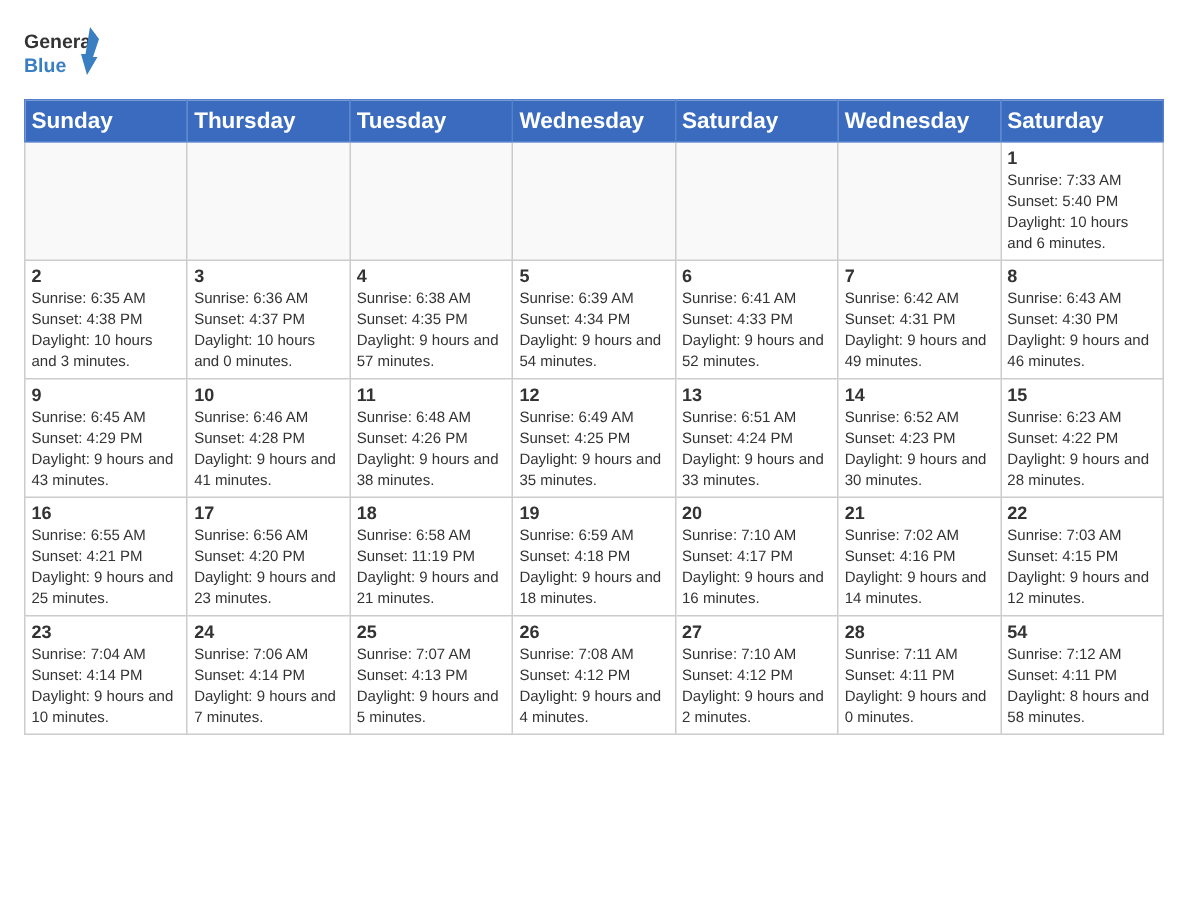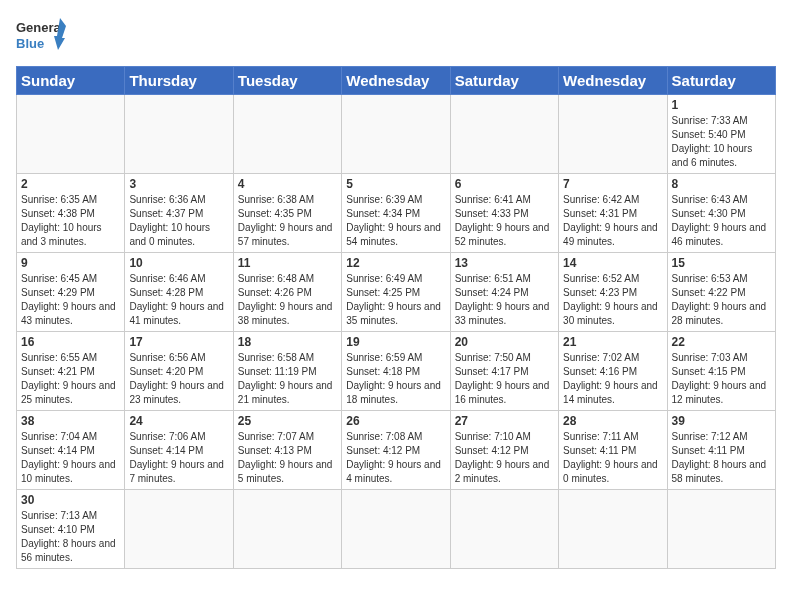--- a/index.html
+++ b/index.html
@@ -194,21 +194,21 @@
 Daylight: 9 hours and 33 minutes.</div>
         </td>
         <td>
           <span class="day-num">14</span>
           <div class="day-info">Sunrise: 6:52 AM
 Sunset: 4:23 PM
 Daylight: 9 hours and 30 minutes.</div>
         </td>
         <td>
           <span class="day-num">15</span>
-          <div class="day-info">Sunrise: 6:53 AM
+          <div class="day-info">Sunrise: 6:23 AM
 Sunset: 4:22 PM
 Daylight: 9 hours and 28 minutes.</div>
         </td>
       </tr>
       <tr>
         <td>
           <span class="day-num">16</span>
           <div class="day-info">Sunrise: 6:55 AM
 Sunset: 4:21 PM
 Daylight: 9 hours and 25 minutes.</div>
@@ -226,40 +226,40 @@
 Daylight: 9 hours and 21 minutes.</div>
         </td>
         <td>
           <span class="day-num">19</span>
           <div class="day-info">Sunrise: 6:59 AM
 Sunset: 4:18 PM
 Daylight: 9 hours and 18 minutes.</div>
         </td>
         <td>
           <span class="day-num">20</span>
-          <div class="day-info">Sunrise: 7:50 AM
+          <div class="day-info">Sunrise: 7:10 AM
 Sunset: 4:17 PM
 Daylight: 9 hours and 16 minutes.</div>
         </td>
         <td>
           <span class="day-num">21</span>
           <div class="day-info">Sunrise: 7:02 AM
 Sunset: 4:16 PM
 Daylight: 9 hours and 14 minutes.</div>
         </td>
         <td>
           <span class="day-num">22</span>
           <div class="day-info">Sunrise: 7:03 AM
 Sunset: 4:15 PM
 Daylight: 9 hours and 12 minutes.</div>
         </td>
       </tr>
       <tr>
         <td>
-          <span class="day-num">38</span>
+          <span class="day-num">23</span>
           <div class="day-info">Sunrise: 7:04 AM
 Sunset: 4:14 PM
 Daylight: 9 hours and 10 minutes.</div>
         </td>
         <td>
           <span class="day-num">24</span>
           <div class="day-info">Sunrise: 7:06 AM
 Sunset: 4:14 PM
 Daylight: 9 hours and 7 minutes.</div>
         </td>
@@ -281,34 +281,20 @@
 Sunset: 4:12 PM
 Daylight: 9 hours and 2 minutes.</div>
         </td>
         <td>
           <span class="day-num">28</span>
           <div class="day-info">Sunrise: 7:11 AM
 Sunset: 4:11 PM
 Daylight: 9 hours and 0 minutes.</div>
         </td>
         <td>
-          <span class="day-num">39</span>
+          <span class="day-num">54</span>
           <div class="day-info">Sunrise: 7:12 AM
 Sunset: 4:11 PM
 Daylight: 8 hours and 58 minutes.</div>
         </td>
-      </tr>
-      <tr class="last-row">
-        <td>
-          <span class="day-num">30</span>
-          <div class="day-info">Sunrise: 7:13 AM
-Sunset: 4:10 PM
-Daylight: 8 hours and 56 minutes.</div>
-        </td>
-        <td class="empty"></td>
-        <td class="empty"></td>
-        <td class="empty"></td>
-        <td class="empty"></td>
-        <td class="empty"></td>
-        <td class="empty"></td>
       </tr>
     </tbody>
 </table>
 
 </body></html>

